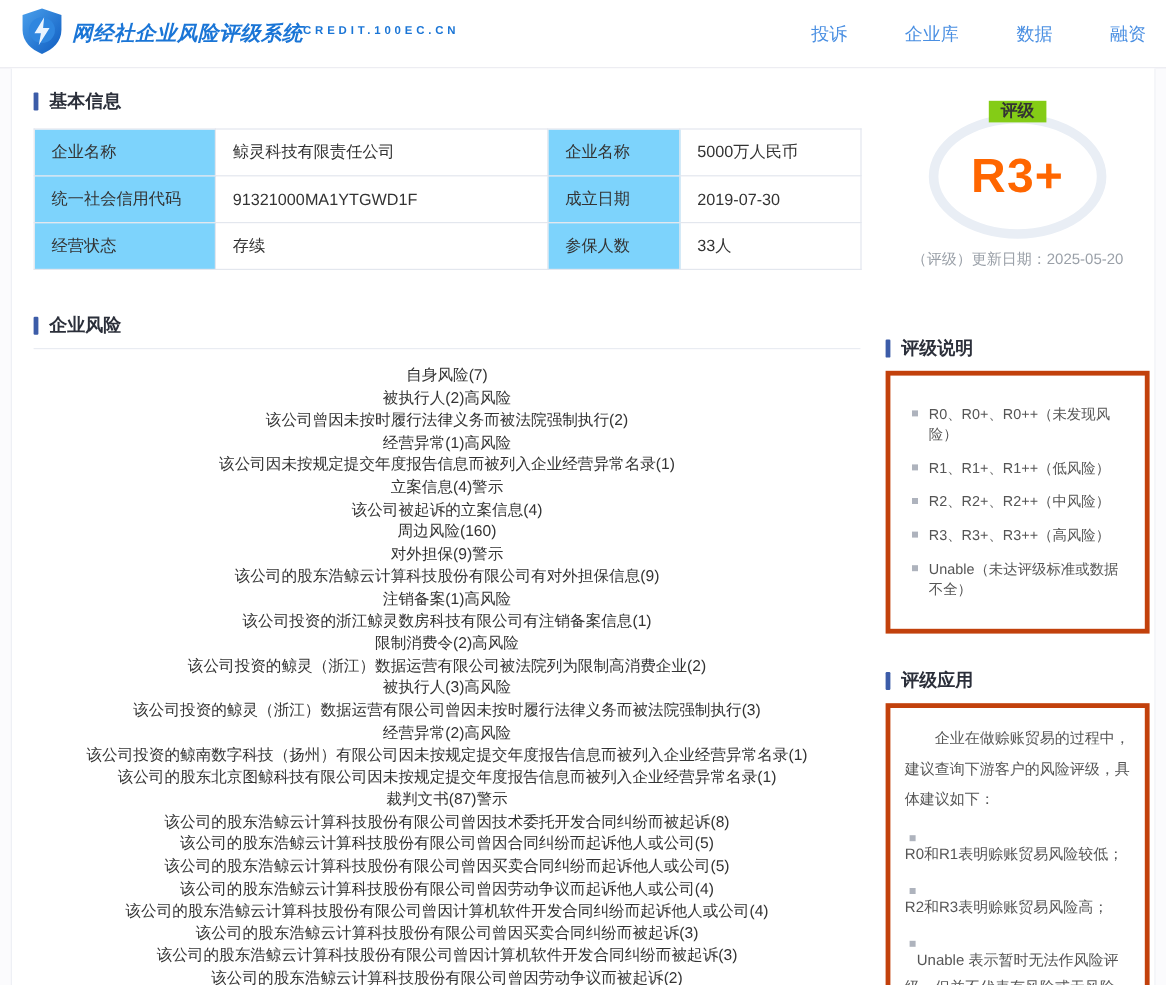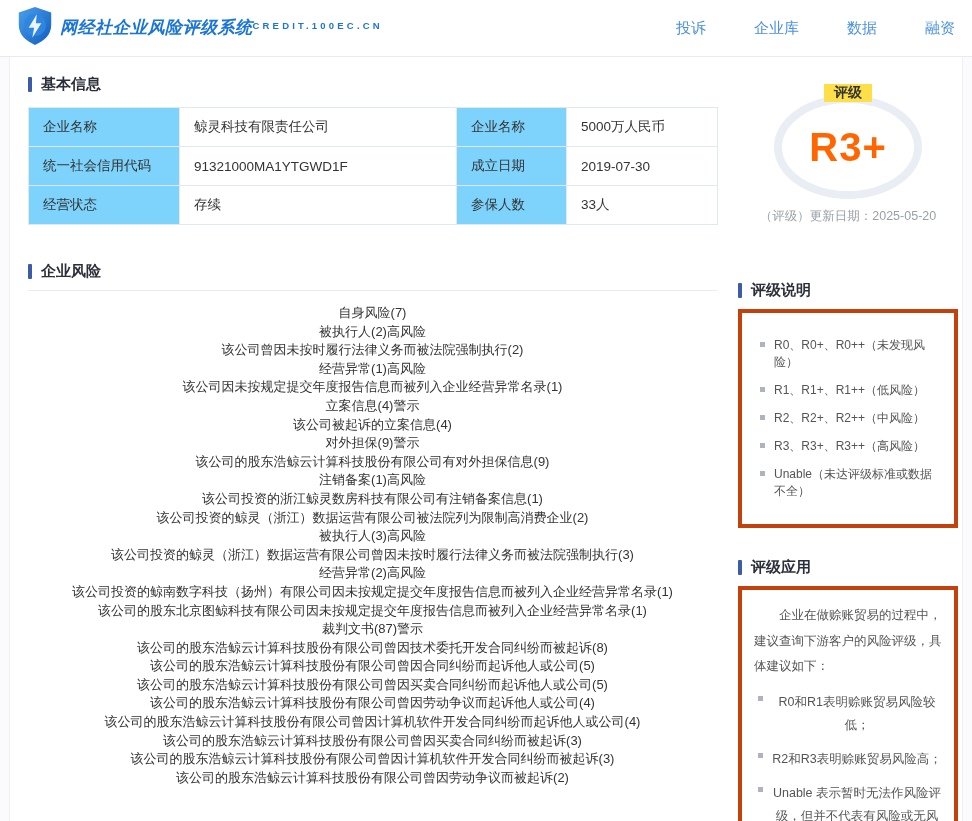--- a/index.html
+++ b/index.html
@@ -31,33 +31,33 @@
   .c1 { width:151px; } .c2 { width:277px; } .c3 { width:110px; } .c4 { width:151px; }
   
   .risk-sec { margin-top:37px; }
   .risk-divider { border:none; border-top:1px solid #e9ecf2; margin-top:9px; }
   .risk-list { margin-top:13px; text-align:center; }
   .risk-item { font-size:13px; color:#333; line-height:18.6px; }
   
   .rating-widget { padding-top:14px; text-align:center; }
   .circle-wrap { position:relative; width:148px; height:104px; margin:14px auto 0; }
   .rating-cap { position:absolute; top:-11px; left:50%; transform:translateX(-50%);
-    background:#fde047; padding:0 10px; font-size:14px; font-weight:bold; color:#333; z-index:1; }
+    background:#84cc16; padding:0 10px; font-size:14px; font-weight:bold; color:#333; z-index:1; }
   .ring { width:148px; height:104px; border:8px solid #e9eef5; border-radius:50%;
     display:flex; align-items:center; justify-content:center; }
   .rating-value { font-size:40px; font-weight:bold; color:#ff6600; letter-spacing:1px; }
   .rating-date { margin-top:9px; font-size:12.5px; color:#9aa0a8; }
   
   .side-sec-legend { margin-top:56px; }
   .side-sec-usage { margin-top:30px; }
   .side-box { border:4px solid #c2410c; margin-top:9px; padding:13px 12px; }
   .legend-item { display:flex; align-items:flex-start; margin:11px 2px; font-size:12px; color:#555; }
   .sq { width:5px; height:5px; background:#aeb3bd; flex:none; margin:5px 9px 0 4px; }
   .usage-intro { font-size:12.5px; color:#555; line-height:2.05; text-indent:2em; }
-  .usage-item { display:flex; align-items:flex-start; margin:11px 0 4px; font-size:12.5px; color:#555; line-height:1.85; }
+  .usage-item { display:flex; align-items:flex-start; margin:11px 0 4px; font-size:12.5px; color:#555; line-height:1.85;flex-direction:column; }
   .usage-item .txt { flex:1; text-align:center; }
 </style>
 </head>
 <body>
 
 <div class="header">
   <div class="logo">
     <span>
       <svg width="36" height="40" viewBox="0 0 40 44">
         <defs>
@@ -134,24 +134,26 @@
       <hr class="risk-divider">
       <div class="risk-list">
 
       <div class="risk-item">自身风险(7)</div>
           <div class="risk-item">被执行人(2)高风险</div>
           <div class="risk-item">该公司曾因未按时履行法律义务而被法院强制执行(2)</div>
           <div class="risk-item">经营异常(1)高风险</div>
           <div class="risk-item">该公司因未按规定提交年度报告信息而被列入企业经营异常名录(1)</div>
           <div class="risk-item">立案信息(4)警示</div>
           <div class="risk-item">该公司被起诉的立案信息(4)</div>
+          <div class="risk-item">周边风险(160)</div>
           <div class="risk-item">对外担保(9)警示</div>
           <div class="risk-item">该公司的股东浩鲸云计算科技股份有限公司有对外担保信息(9)</div>
           <div class="risk-item">注销备案(1)高风险</div>
           <div class="risk-item">该公司投资的浙江鲸灵数房科技有限公司有注销备案信息(1)</div>
+          <div class="risk-item">限制消费令(2)高风险</div>
           <div class="risk-item">该公司投资的鲸灵（浙江）数据运营有限公司被法院列为限制高消费企业(2)</div>
           <div class="risk-item">被执行人(3)高风险</div>
           <div class="risk-item">该公司投资的鲸灵（浙江）数据运营有限公司曾因未按时履行法律义务而被法院强制执行(3)</div>
           <div class="risk-item">经营异常(2)高风险</div>
           <div class="risk-item">该公司投资的鲸南数字科技（扬州）有限公司因未按规定提交年度报告信息而被列入企业经营异常名录(1)</div>
           <div class="risk-item">该公司的股东北京图鲸科技有限公司因未按规定提交年度报告信息而被列入企业经营异常名录(1)</div>
           <div class="risk-item">裁判文书(87)警示</div>
           <div class="risk-item">该公司的股东浩鲸云计算科技股份有限公司曾因技术委托开发合同纠纷而被起诉(8)</div>
           <div class="risk-item">该公司的股东浩鲸云计算科技股份有限公司曾因合同纠纷而起诉他人或公司(5)</div>
           <div class="risk-item">该公司的股东浩鲸云计算科技股份有限公司曾因买卖合同纠纷而起诉他人或公司(5)</div>

